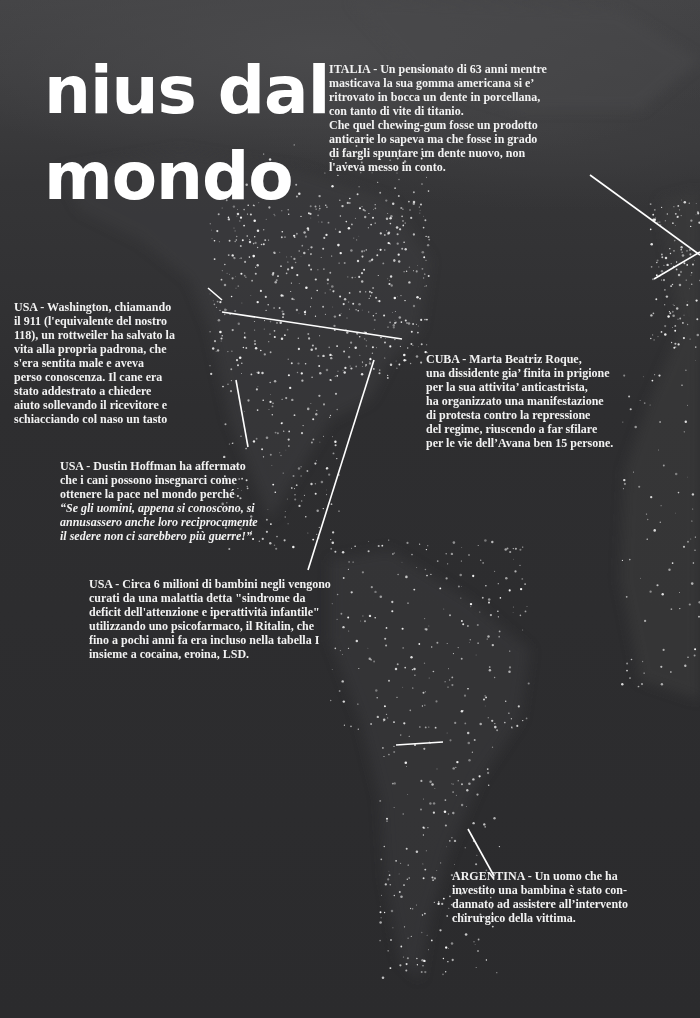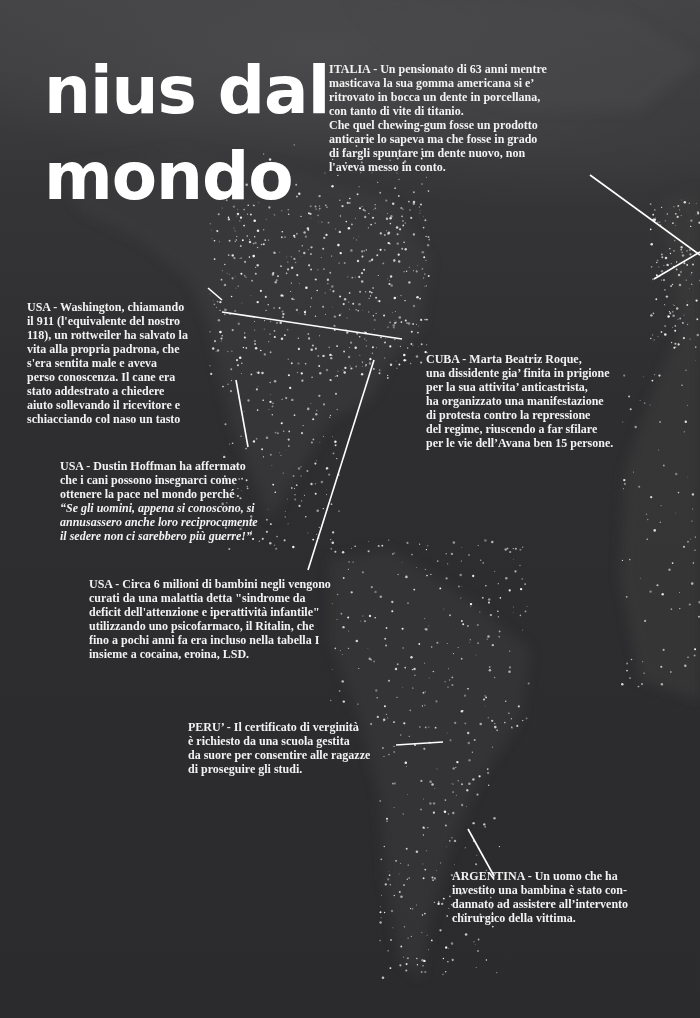--- a/index.html
+++ b/index.html
@@ -1435,21 +1435,21 @@
 masticava la sua gomma americana si e’
 ritrovato in bocca un dente in porcellana,
 con tanto di vite di titanio.
 Che quel chewing-gum fosse un prodotto
 anticarie lo sapeva ma che fosse in grado
 di fargli spuntare un dente nuovo, non
 l'aveva messo in conto.</span></p>
 
 
 
-  <p class="news" style="left:14px; top:300px;margin-left:13px;"><span class="tag">USA</span><span> -  Washington, chiamando
+  <p class="news" style="left:14px; top:300px;"><span class="tag">USA</span><span> -  Washington, chiamando
 il 911 (l'equivalente del nostro
 118), un rottweiler ha salvato la
 vita alla propria padrona, che
 s'era sentita male e aveva
 perso conoscenza. Il cane era
 stato addestrato a chiedere
 aiuto sollevando il ricevitore e
 schiacciando col naso un tasto</span></p>
 
   <p class="news" style="left:426px; top:352px;"><span class="tag">CUBA</span><span> - Marta Beatriz Roque,
@@ -1466,23 +1466,19 @@
 annusassero anche loro reciprocamente
 il sedere non ci sarebbero più guerre!”.</span></p>
 
   <p class="news" style="left:89px; top:577px;"><span class="tag">USA</span><span> - Circa 6 milioni di bambini negli vengono
 curati da una malattia detta "sindrome da
 deficit dell'attenzione e iperattività infantile"
 utilizzando uno psicofarmaco, il Ritalin, che
 fino a pochi anni fa era incluso nella tabella I
 insieme a cocaina, eroina, LSD.</span></p>
 
-  <p class="news" style="left:188px; top:720px;"><span class="tag">PERU’</span><span> - Il certificato di verginità
-è richiesto da una scuola gestita
-da suore per consentire alle ragazze
-di proseguire gli studi.</span></p>
 
   <p class="news" style="left:452px; top:869px;"><span class="tag">ARGENTINA</span><span> - Un uomo che ha
 investito una bambina è stato con-
 dannato ad assistere all’intervento
 chirurgico della vittima.</span></p>
 
 </div>
 
 </body></html>

